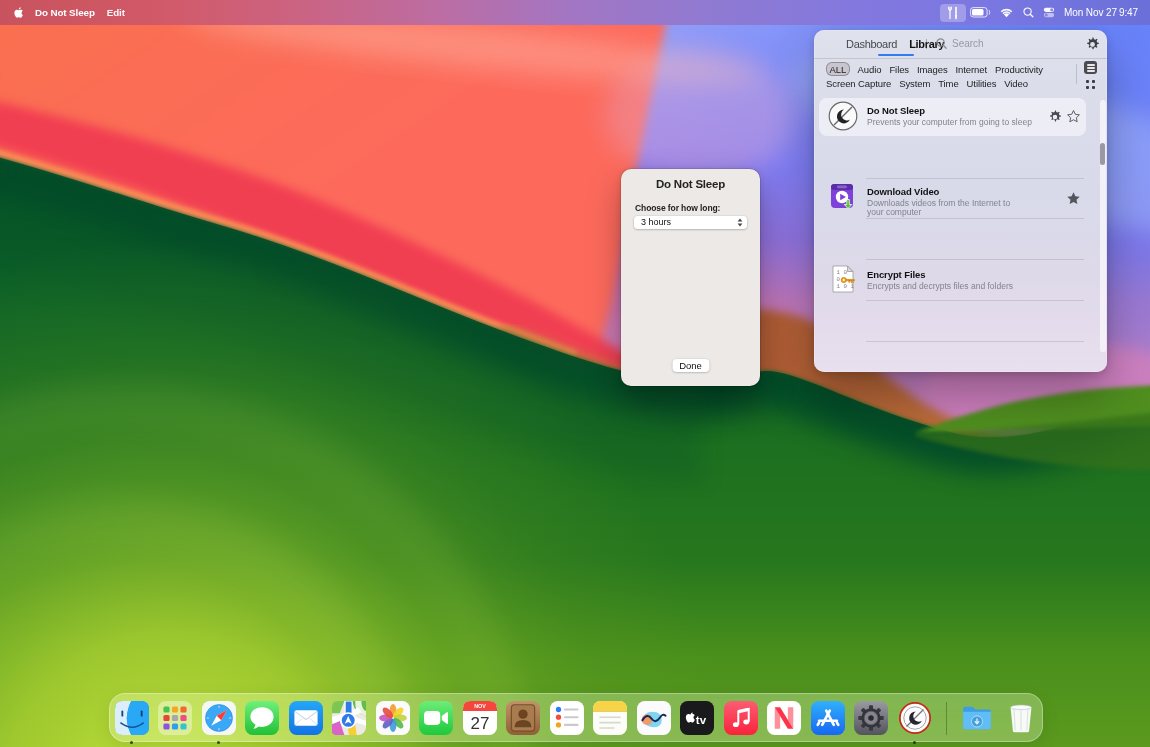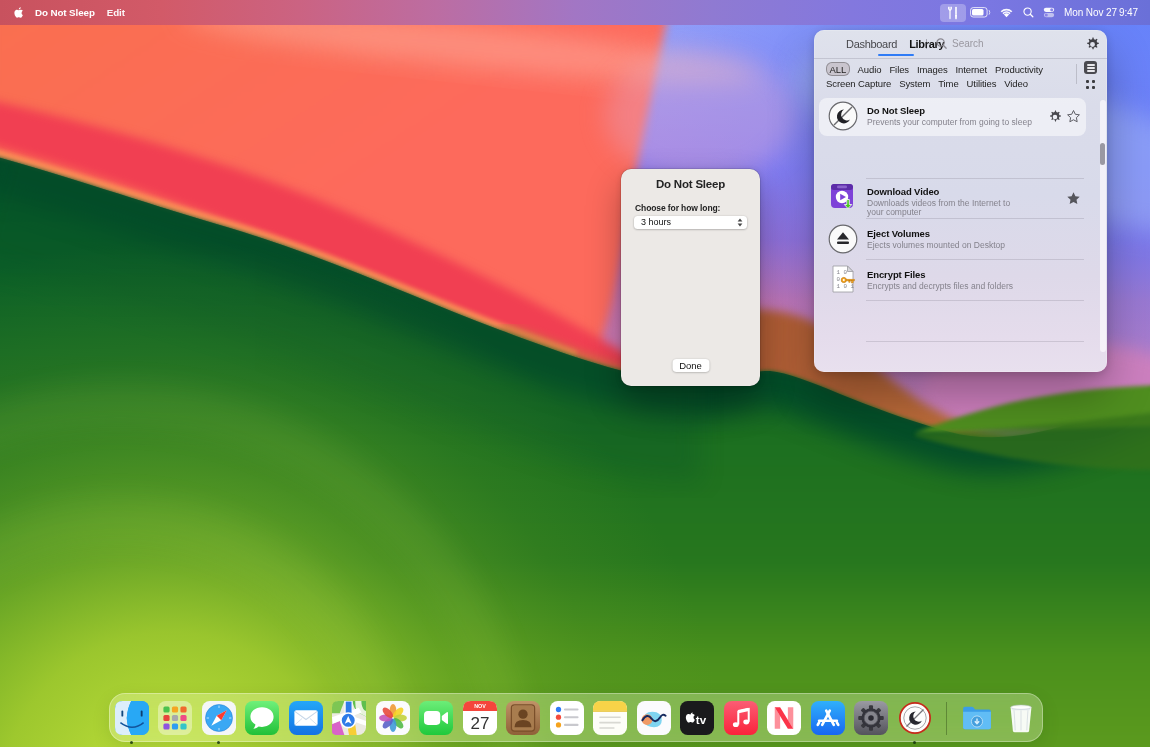--- a/index.html
+++ b/index.html
@@ -300,29 +300,20 @@
             <g>
               <path d="M22 18 L22 23 L19.5 23 L23.2 27 L27 23 L24.5 23 L24.5 18 Z" fill="#49c81e" stroke="#fff" stroke-width="0.8" transform="translate(-3.2,-0.5)"></path>
             </g>
           </svg></div>
       <div class="tt">Download Video</div>
       <div class="st" style="width:161px">Downloads videos from the Internet to your computer</div>
       <svg style="position:absolute;right:3px;top:12px" width="15" height="15" viewBox="0 0 16 16">
           <path fill="#55555c" d="M8 1.2 L10 5.5 L14.6 6.1 L11.2 9.3 L12.1 13.9 L8 11.7 L3.9 13.9 L4.8 9.3 L1.4 6.1 L6 5.5 Z"></path>
         </svg>
     </div>
-    <div class="prow" style="top:124px">
-      <div class="ic"><svg class="rowico" viewBox="0 0 30 30">
-            <circle cx="15" cy="15" r="13.8" fill="#fafafa" stroke="#6a6a6e" stroke-width="1.2"></circle>
-            <path d="M15 8.2 L21 15.4 L9 15.4 Z" fill="#27272b"></path>
-            <rect x="9" y="17.4" width="12" height="2.6" rx="1" fill="#27272b"></rect>
-          </svg></div>
-      <div class="tt">Eject Volumes</div>
-      <div class="st" style="width:200px">Ejects volumes mounted on Desktop</div>
-    </div>
     <div class="prow" style="top:165px">
       <div class="ic"><svg class="rowico" viewBox="0 0 30 30">
             <path d="M5 2 L19.5 2 L25 7.5 L25 28 L5 28 Z" fill="#fff" stroke="#9a9aa0" stroke-width="0.8" transform="translate(0,-1)"></path>
             <path d="M19.5 1 L19.5 6.5 L25 6.5 Z" fill="#d8d8dc" stroke="#9a9aa0" stroke-width="0.8"></path>
             <g font-family="Liberation Mono" font-size="5.8" fill="#84848c">
               <text x="8.5" y="9">1 0</text>
               <text x="8.5" y="15.5">0</text>
               <text x="8.5" y="22.5">1 0 1</text>
             </g>
             <g transform="translate(13,12.2)">

